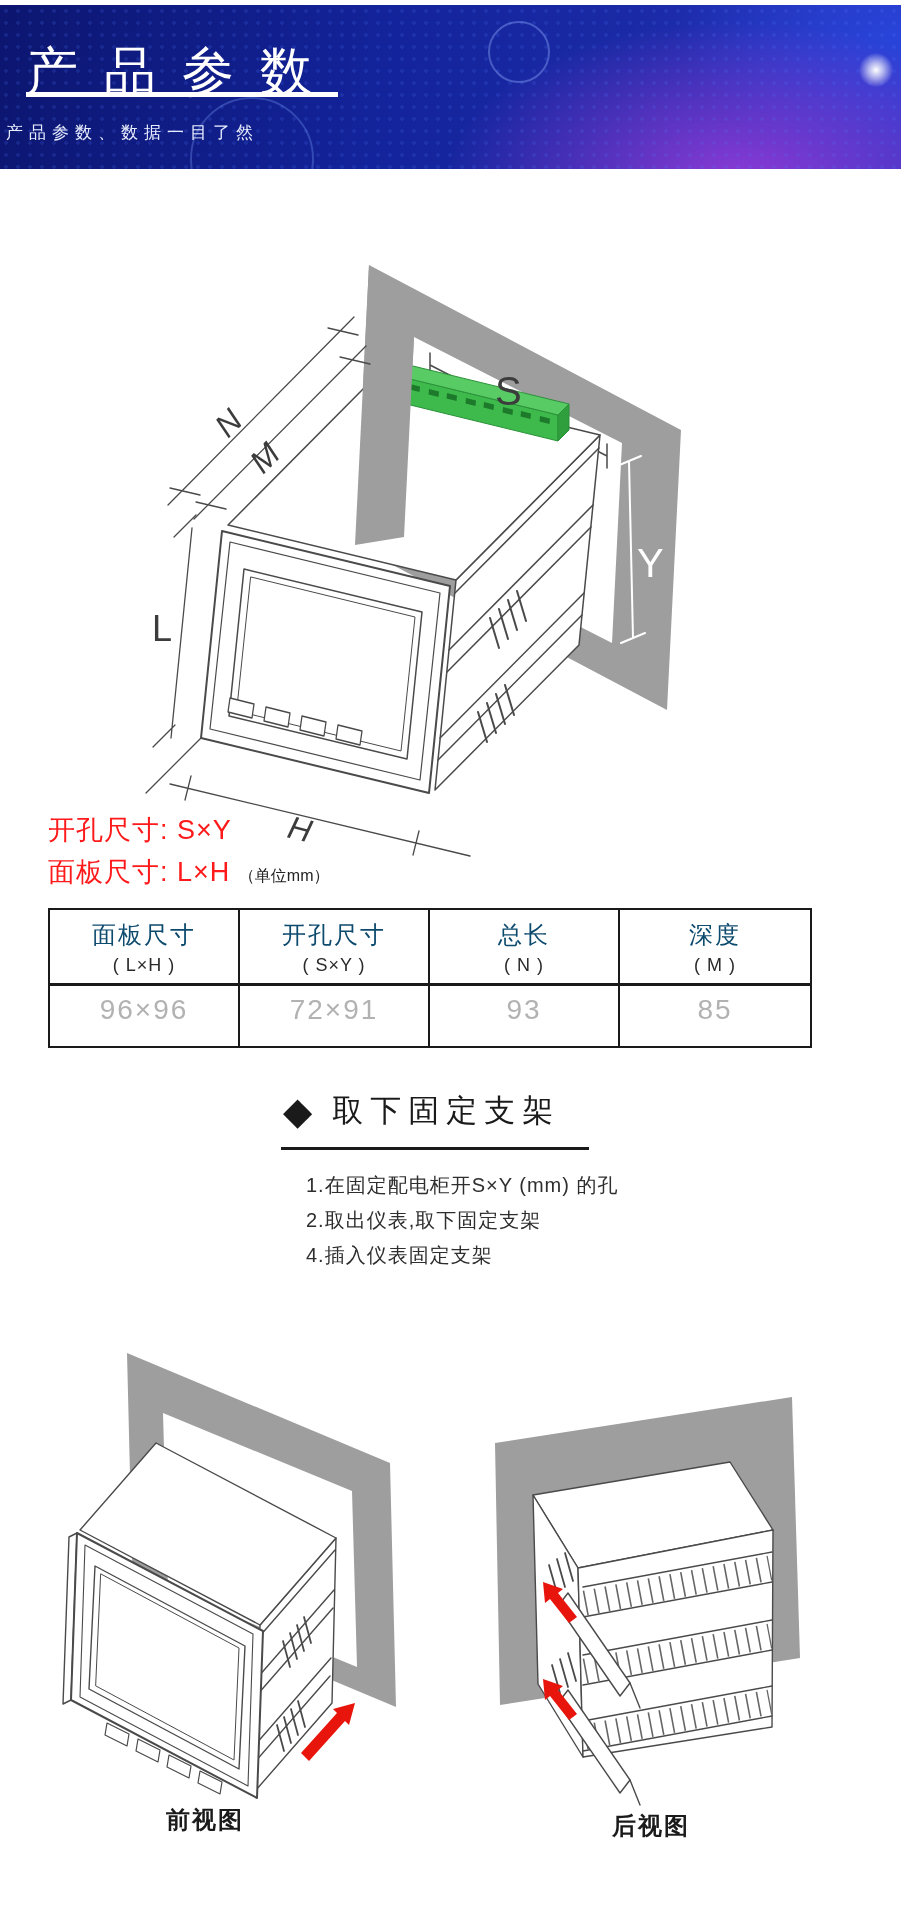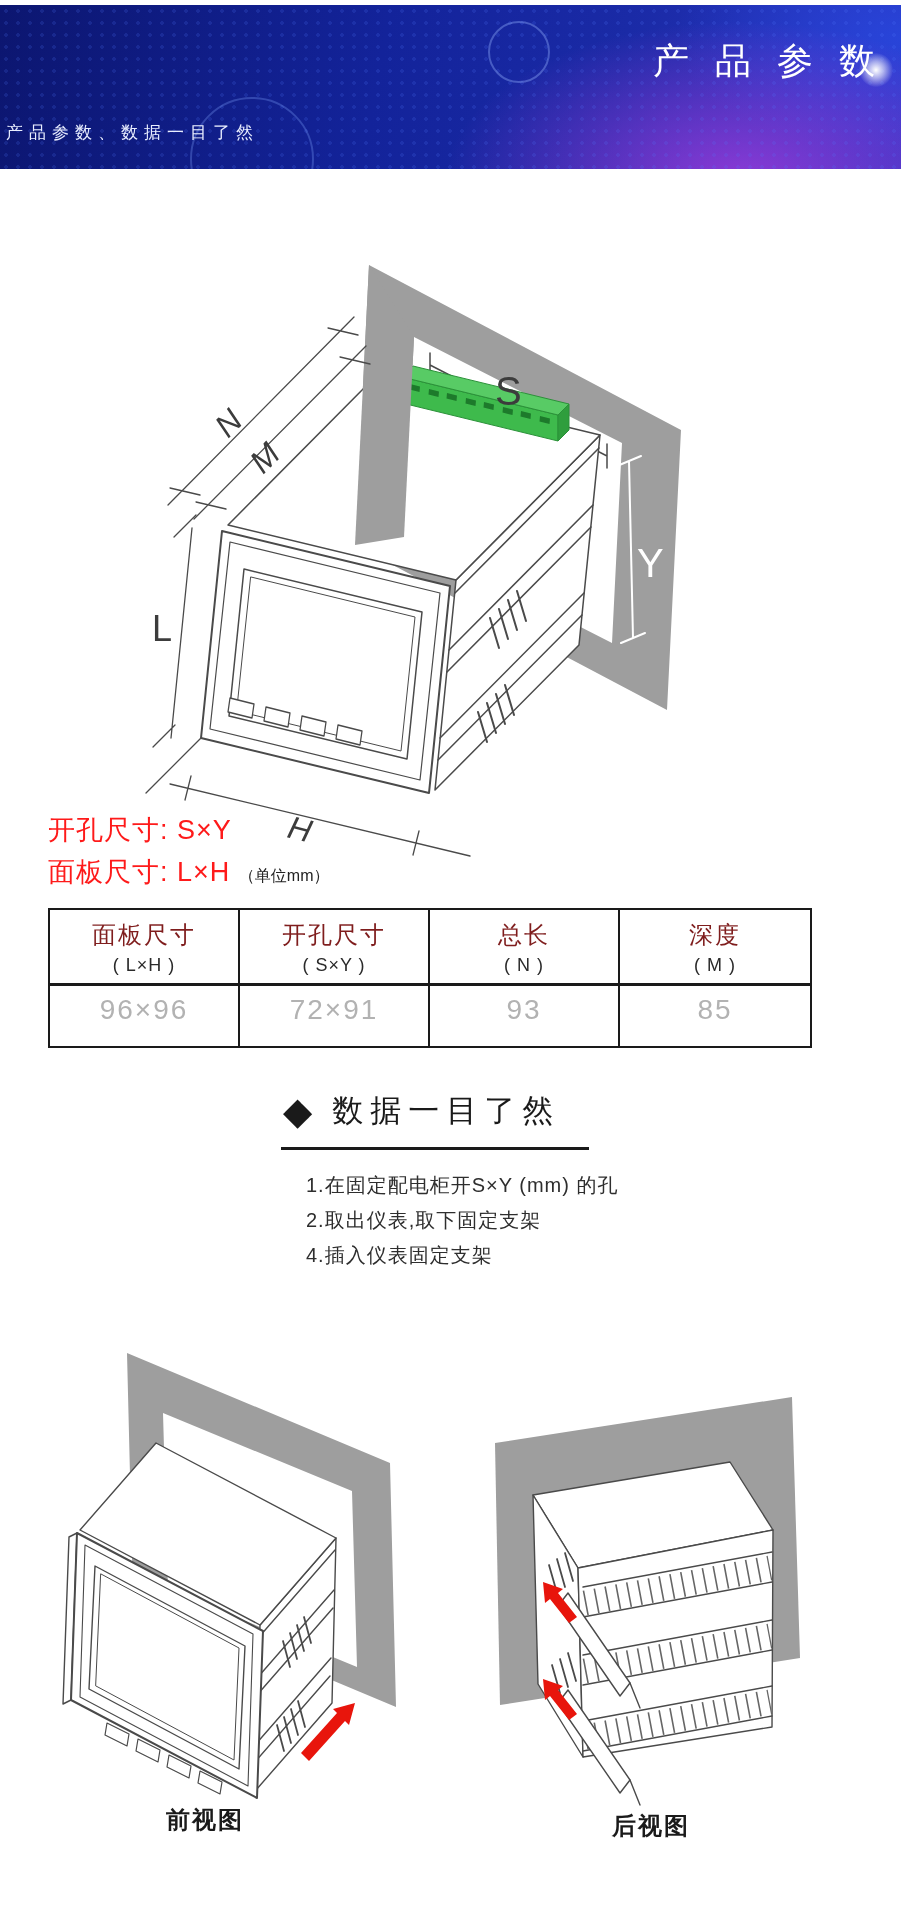--- a/index.html
+++ b/index.html
@@ -17,34 +17,34 @@
   .ring{position:absolute;border:2px solid rgba(130,165,255,.30);border-radius:50%;}
   .ring.r1{width:120px;height:120px;left:190px;top:92px;}
   .ring.r2{width:58px;height:58px;left:488px;top:16px;border-color:rgba(150,180,255,.38);}
   .swoosh{position:absolute;border-radius:50%;border:4px solid transparent;}
   .swoosh.s1{width:760px;height:420px;right:-260px;bottom:-230px;
       border-bottom:5px solid rgba(255,255,255,.85);transform:rotate(-14deg);filter:blur(.5px);}
   .swoosh.s2{width:820px;height:500px;right:-300px;bottom:-300px;
       border-bottom:2px solid rgba(190,205,255,.55);transform:rotate(-10deg);}
   .glow{position:absolute;width:34px;height:34px;right:8px;top:48px;border-radius:50%;
       background:radial-gradient(circle,#ffffff 0%,rgba(255,255,255,.55) 35%,rgba(255,255,255,0) 72%);}
-  .banner-title{position:absolute;left:0;right:0;top:32px;text-align:right;color:#fff;
-      font-size:36px;letter-spacing:26px;text-indent:26px;font-weight:500;}
+  .banner-title{position:absolute;left:0;right:0;top:32px;text-align:left;color:#fff;
+      font-size:52px;letter-spacing:26px;text-indent:26px;font-weight:500;text-decoration:underline;}
   .banner-sub{position:absolute;left:0;right:0;top:116px;text-align:left;color:#e9eeff;
       font-size:17px;letter-spacing:6px;text-indent:6px;}
   
   .note{position:absolute;left:48px;font-size:27px;color:#fe1a1a;letter-spacing:1px;}
   .note .unit{font-size:16px;color:#222;letter-spacing:0;}
   
   .spec-table{position:absolute;left:48px;top:908px;width:760px;border:2px solid #1a1a1a;
       display:grid;grid-template-columns:1fr 1fr 1fr 1fr;}
   .spec-table .cell{border-right:2px solid #1a1a1a;text-align:center;}
   .spec-table .cell.last{border-right:none;}
   .spec-table .head{height:64px;border-bottom:3px solid #1a1a1a;padding-top:9px;}
-  .spec-table .head .t{font-size:24px;color:#7f1d1d;letter-spacing:2px;}
+  .spec-table .head .t{font-size:24px;color:#0c4a6e;letter-spacing:2px;}
   .spec-table .head .s{font-size:18px;color:#2a2a2a;margin-top:4px;letter-spacing:1px;}
   .spec-table .val{height:60px;line-height:48px;font-size:28px;color:#b2b2b2;letter-spacing:2px;}
   
   .install-heading{position:absolute;left:283px;top:1090px;display:flex;align-items:center;color:#1a1a1a;}
   .install-heading .diamond{font-size:38px;line-height:40px;}
   .install-heading .txt{font-size:31px;letter-spacing:7px;margin-left:20px;}
   .heading-line{position:absolute;left:281px;top:1147px;width:308px;height:3px;background:#1a1a1a;}
   .steps{position:absolute;left:306px;top:1168px;font-size:20px;color:#2e2e2e;line-height:35px;letter-spacing:1px;}
   
   .fig-label{position:absolute;width:130px;text-align:left;font-size:24px;font-weight:bold;color:#1a1a1a;letter-spacing:2px;}
@@ -142,21 +142,21 @@
       <div class="s">( M )</div>
     </div>
     <div class="cell val">96×96</div>
     <div class="cell val">72×91</div>
     <div class="cell val">93</div>
     <div class="cell val last">85</div>
   </div>
 
   <div class="install-heading">
     <span class="diamond">◆</span>
-    <span class="txt">数据一目了然</span>
+    <span class="txt">取下固定支架</span>
   </div>
   <div class="heading-line"></div>
   <div class="steps">
     <div>1.在固定配电柜开S×Y (mm) 的孔</div>
     <div>2.取出仪表,取下固定支架</div>
     <div>4.插入仪表固定支架</div>
   </div>
 
   <svg style="left:55px;top:1325px;" width="360" height="480" viewBox="0 0 360 480">
     <path fill="#9e9e9e" fill-rule="evenodd" d="M72,28 L335,138 L341,382 L78,272 Z M108,88 L297,166 L302,342 L113,264 Z"></path>

